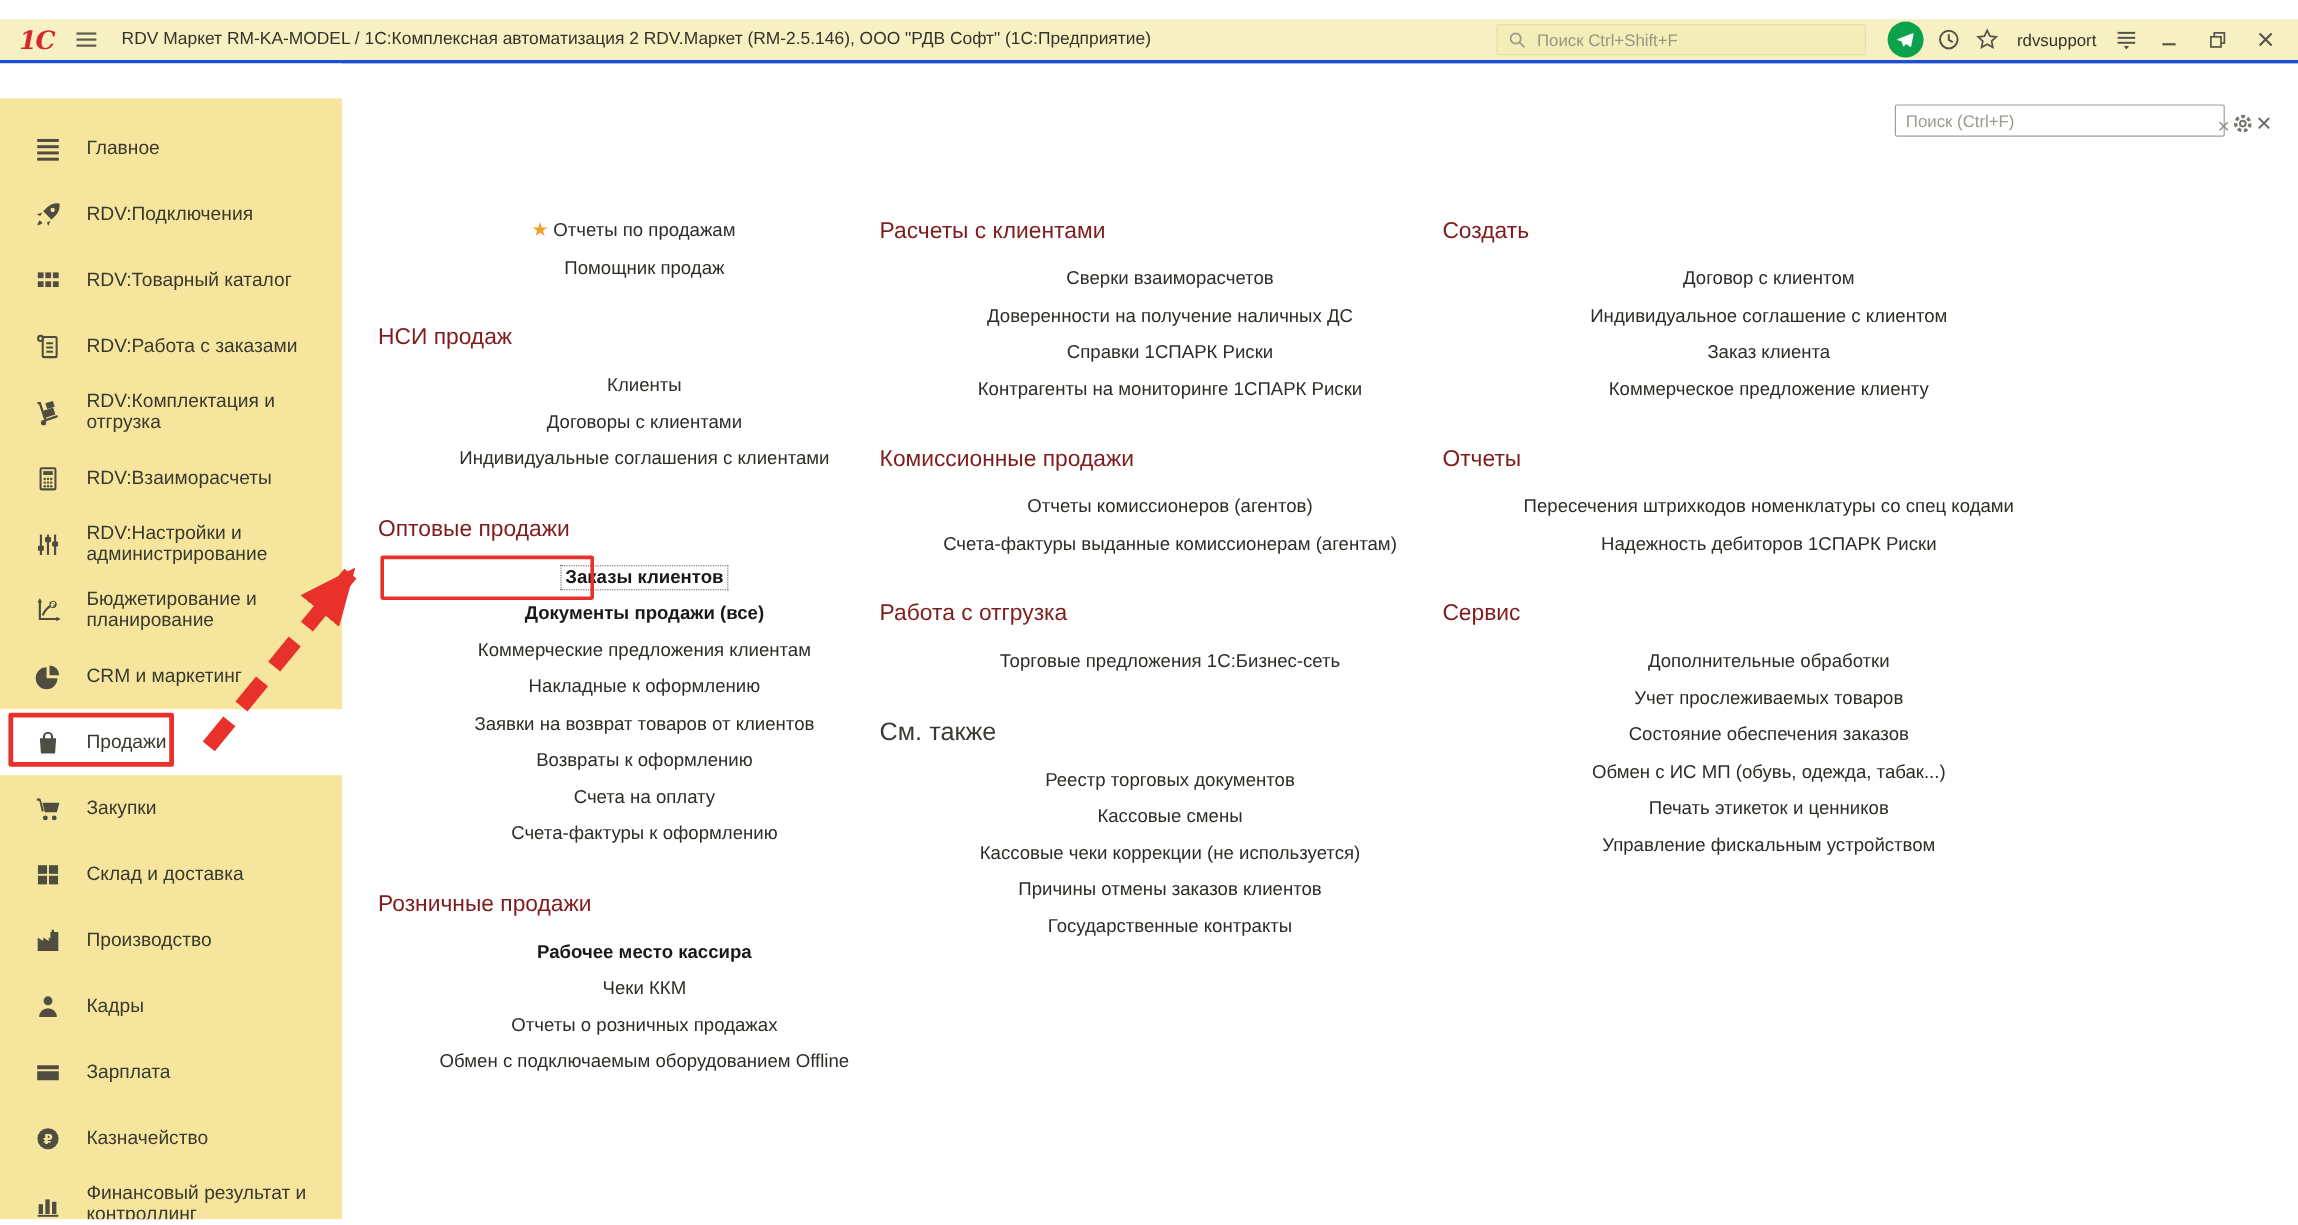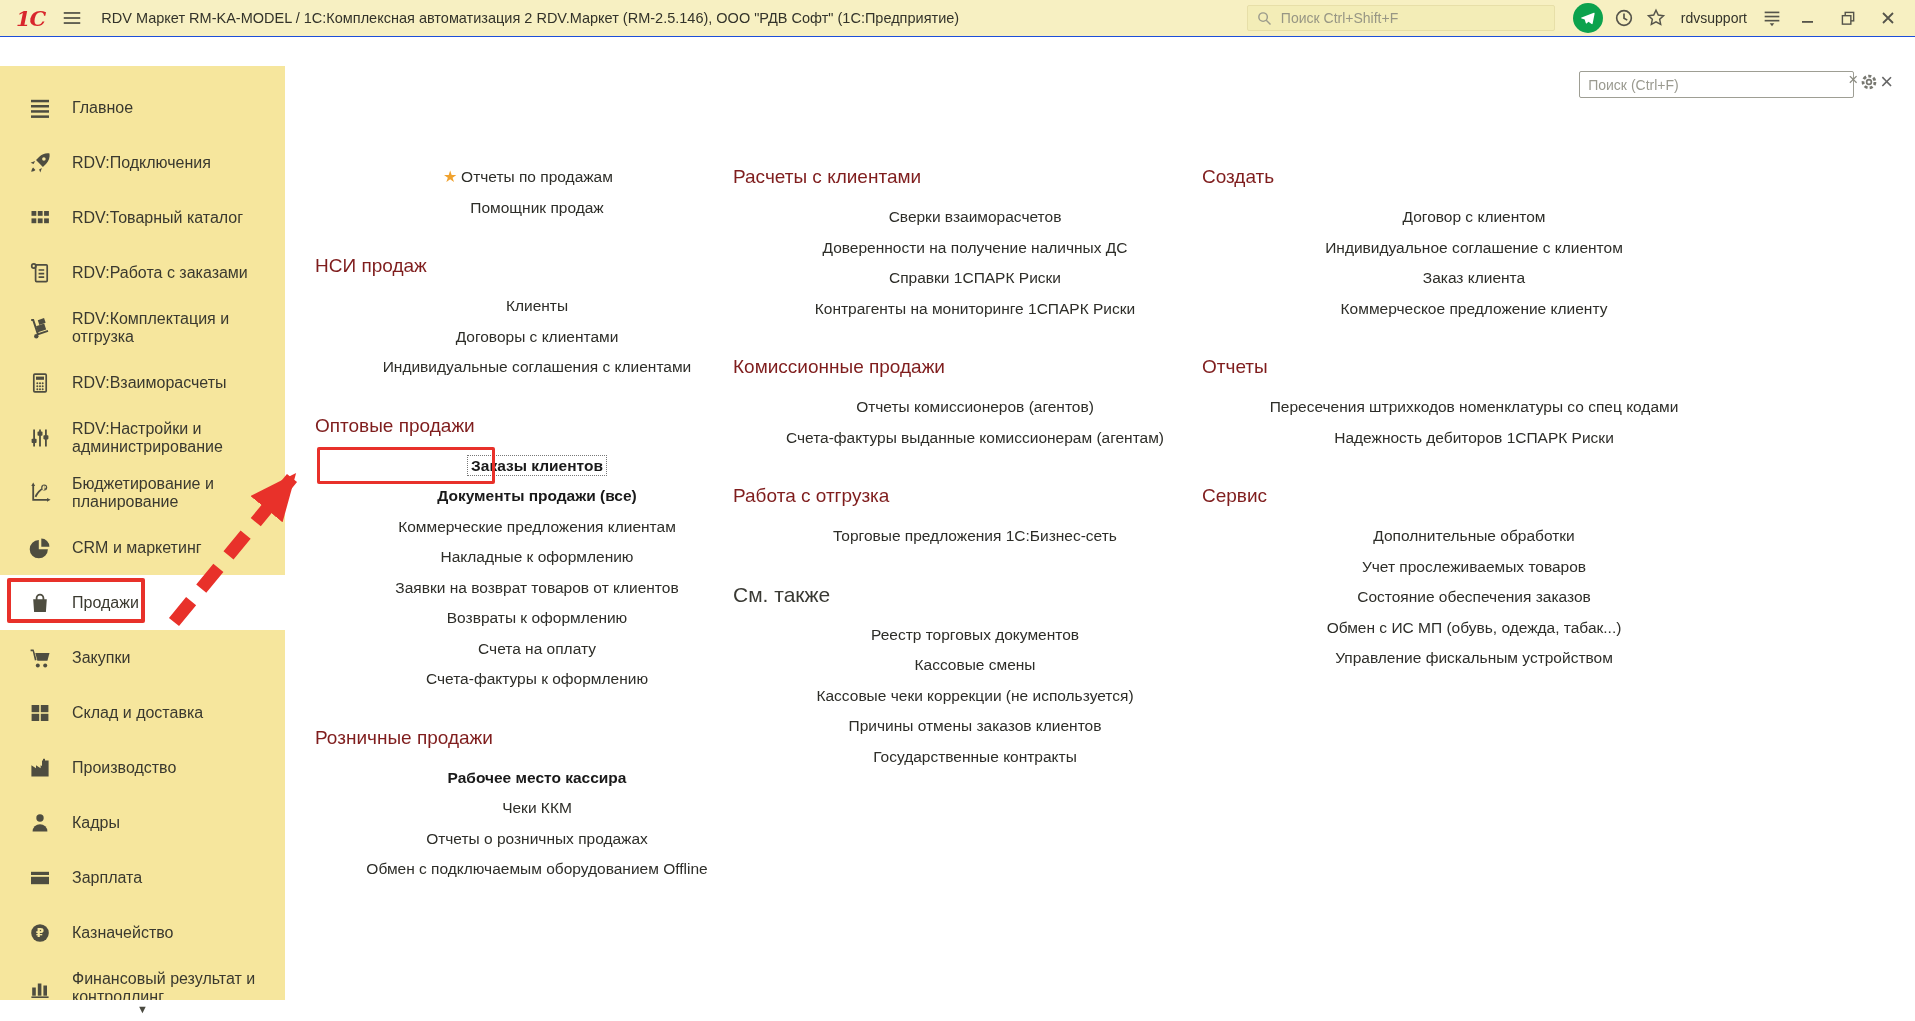--- a/index.html
+++ b/index.html
@@ -4,21 +4,21 @@
 <style>
   html,body{margin:0;padding:0;}
   body{
     width:1915px;height:1021px;overflow:hidden;position:relative;
     font-family:"Liberation Sans","DejaVu Sans",sans-serif;
     background:#ffffff;
   }
   
   .titlebar{
     height:37px;background:#f7f0c2;display:flex;align-items:center;
-    padding:0 12px 0 16px;box-sizing:border-box;gap:10px;border-bottom:1px solid #1d4ed8;
+    padding:0 12px 0 16px;box-sizing:border-box;gap:10px;border-bottom:3px solid #1d4ed8;margin-top:16px;
   }
   .logo{font-family:"DejaVu Serif",serif;font-weight:bold;font-style:italic;
     font-size:21px;color:#d8262c;letter-spacing:-1px;margin-right:6px;}
   .icon{display:inline-flex;align-items:center;justify-content:center;flex:none;}
   .icon svg{display:block;}
   .tb-title{font-size:14.5px;color:#33332a;white-space:nowrap;overflow:hidden;margin-left:8px;}
   .tb-spacer{flex:1;}
   .tb-search{width:308px;height:26px;background:#f3edb7;border:1px solid #e7dfa8;border-radius:2px;
     display:flex;align-items:center;gap:6px;padding:0 8px;box-sizing:border-box;flex:none;}
   .tb-search input{border:none;outline:none;background:transparent;width:100%;
@@ -37,21 +37,21 @@
     color:#4a4a40;font-size:11px;line-height:18px;}
   .srow{height:55px;display:flex;align-items:center;gap:20px;padding:0 10px 0 28px;
     position:relative;font-size:16px;color:#3a392f;cursor:default;}
   .srow .icon{width:24px;color:#4e4d40;}
   .srow.selected{background:#ffffff;}
   .slabel{line-height:18px;}
   .side-redbox{position:absolute;left:7px;top:3px;width:138px;height:45px;
     border:4px solid #e8312a;border-radius:2px;pointer-events:none;box-sizing:border-box;}
   
   .content{flex:1;position:relative;background:#ffffff;}
-  .panel-controls{position:absolute;top:34px;right:22px;display:flex;align-items:flex-start;}
+  .panel-controls{position:absolute;top:34px;right:22px;display:flex;align-items:flex-end;}
   .panel-search{width:275px;height:27px;border:1px solid #9e9e94;border-radius:2px;
     font-size:14px;color:#444;padding:0 8px;box-sizing:border-box;font-family:inherit;outline:none;}
   .panel-search::placeholder{color:#9a9a90;}
   .pc-x{font-size:17px;color:#8a8a80;line-height:1;margin-left:-6px;cursor:default;}
   .pc-close{font-size:22px;color:#666;line-height:1;cursor:default;}
   .menu-col{position:absolute;top:113px;}
   .col1{left:30px;padding-top:12px;width:420px;}
   .col2{left:448px;padding-top:14px;width:460px;}
   .col3{left:917px;padding-top:14px;width:520px;}
   .sec-heading{color:#7f1d1d;font-size:19px;line-height:26px;margin:30px 0 12px 0;white-space:nowrap;}
@@ -420,20 +420,21 @@
           <div class="mitem"><span class="">Заказ клиента</span></div>
           <div class="mitem"><span class="">Коммерческое предложение клиенту</span></div>
           <div class="sec-heading">Отчеты</div>
           <div class="mitem"><span class="">Пересечения штрихкодов номенклатуры со спец кодами</span></div>
           <div class="mitem"><span class="">Надежность дебиторов 1СПАРК Риски</span></div>
           <div class="sec-heading">Сервис</div>
           <div class="mitem"><span class="">Дополнительные обработки</span></div>
           <div class="mitem"><span class="">Учет прослеживаемых товаров</span></div>
           <div class="mitem"><span class="">Состояние обеспечения заказов</span></div>
           <div class="mitem"><span class="">Обмен с ИС МП (обувь, одежда, табак...)</span></div>
+          <div class="mitem"><span class="">Печать этикеток и ценников</span></div>
           <div class="mitem"><span class="">Управление фискальным устройством</span></div>
         </div>
       </div>
   </div>
 </div>
 
 <svg class="annot-overlay" viewBox="0 0 1915 1021">
   <defs>
     <marker id="ah" markerWidth="3.6" markerHeight="3.2" refX="3.1" refY="1.6" orient="auto">
       <path d="M0 0 L3.6 1.6 L0 3.2 Z" fill="#e8312a"></path>

